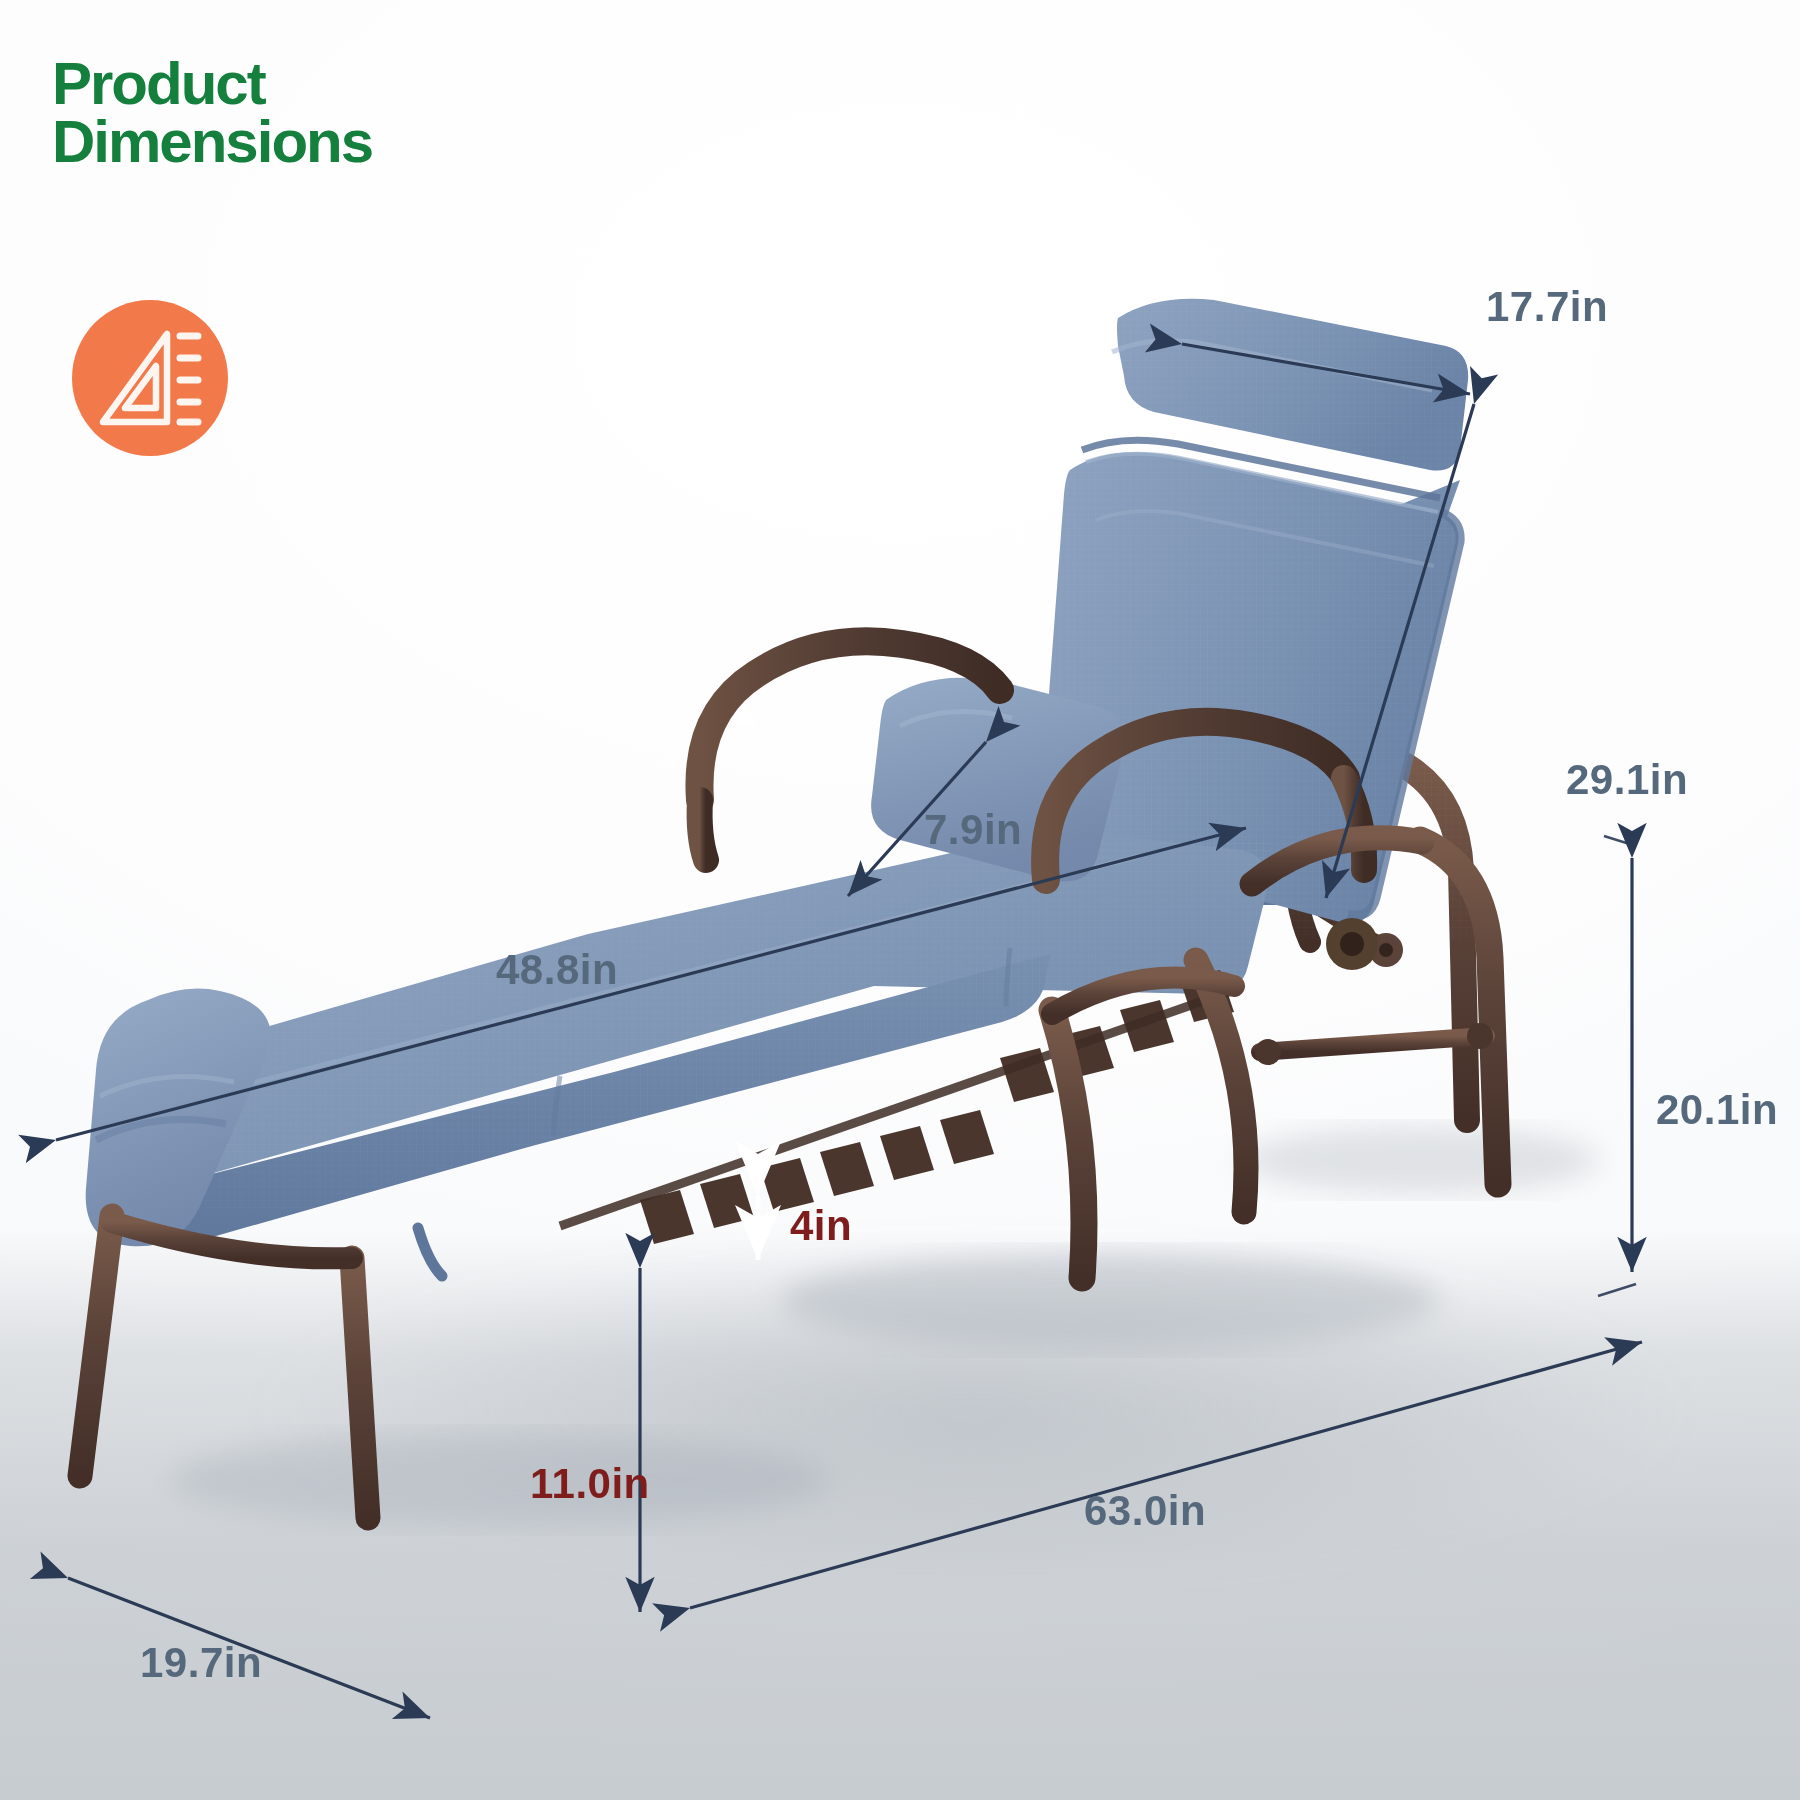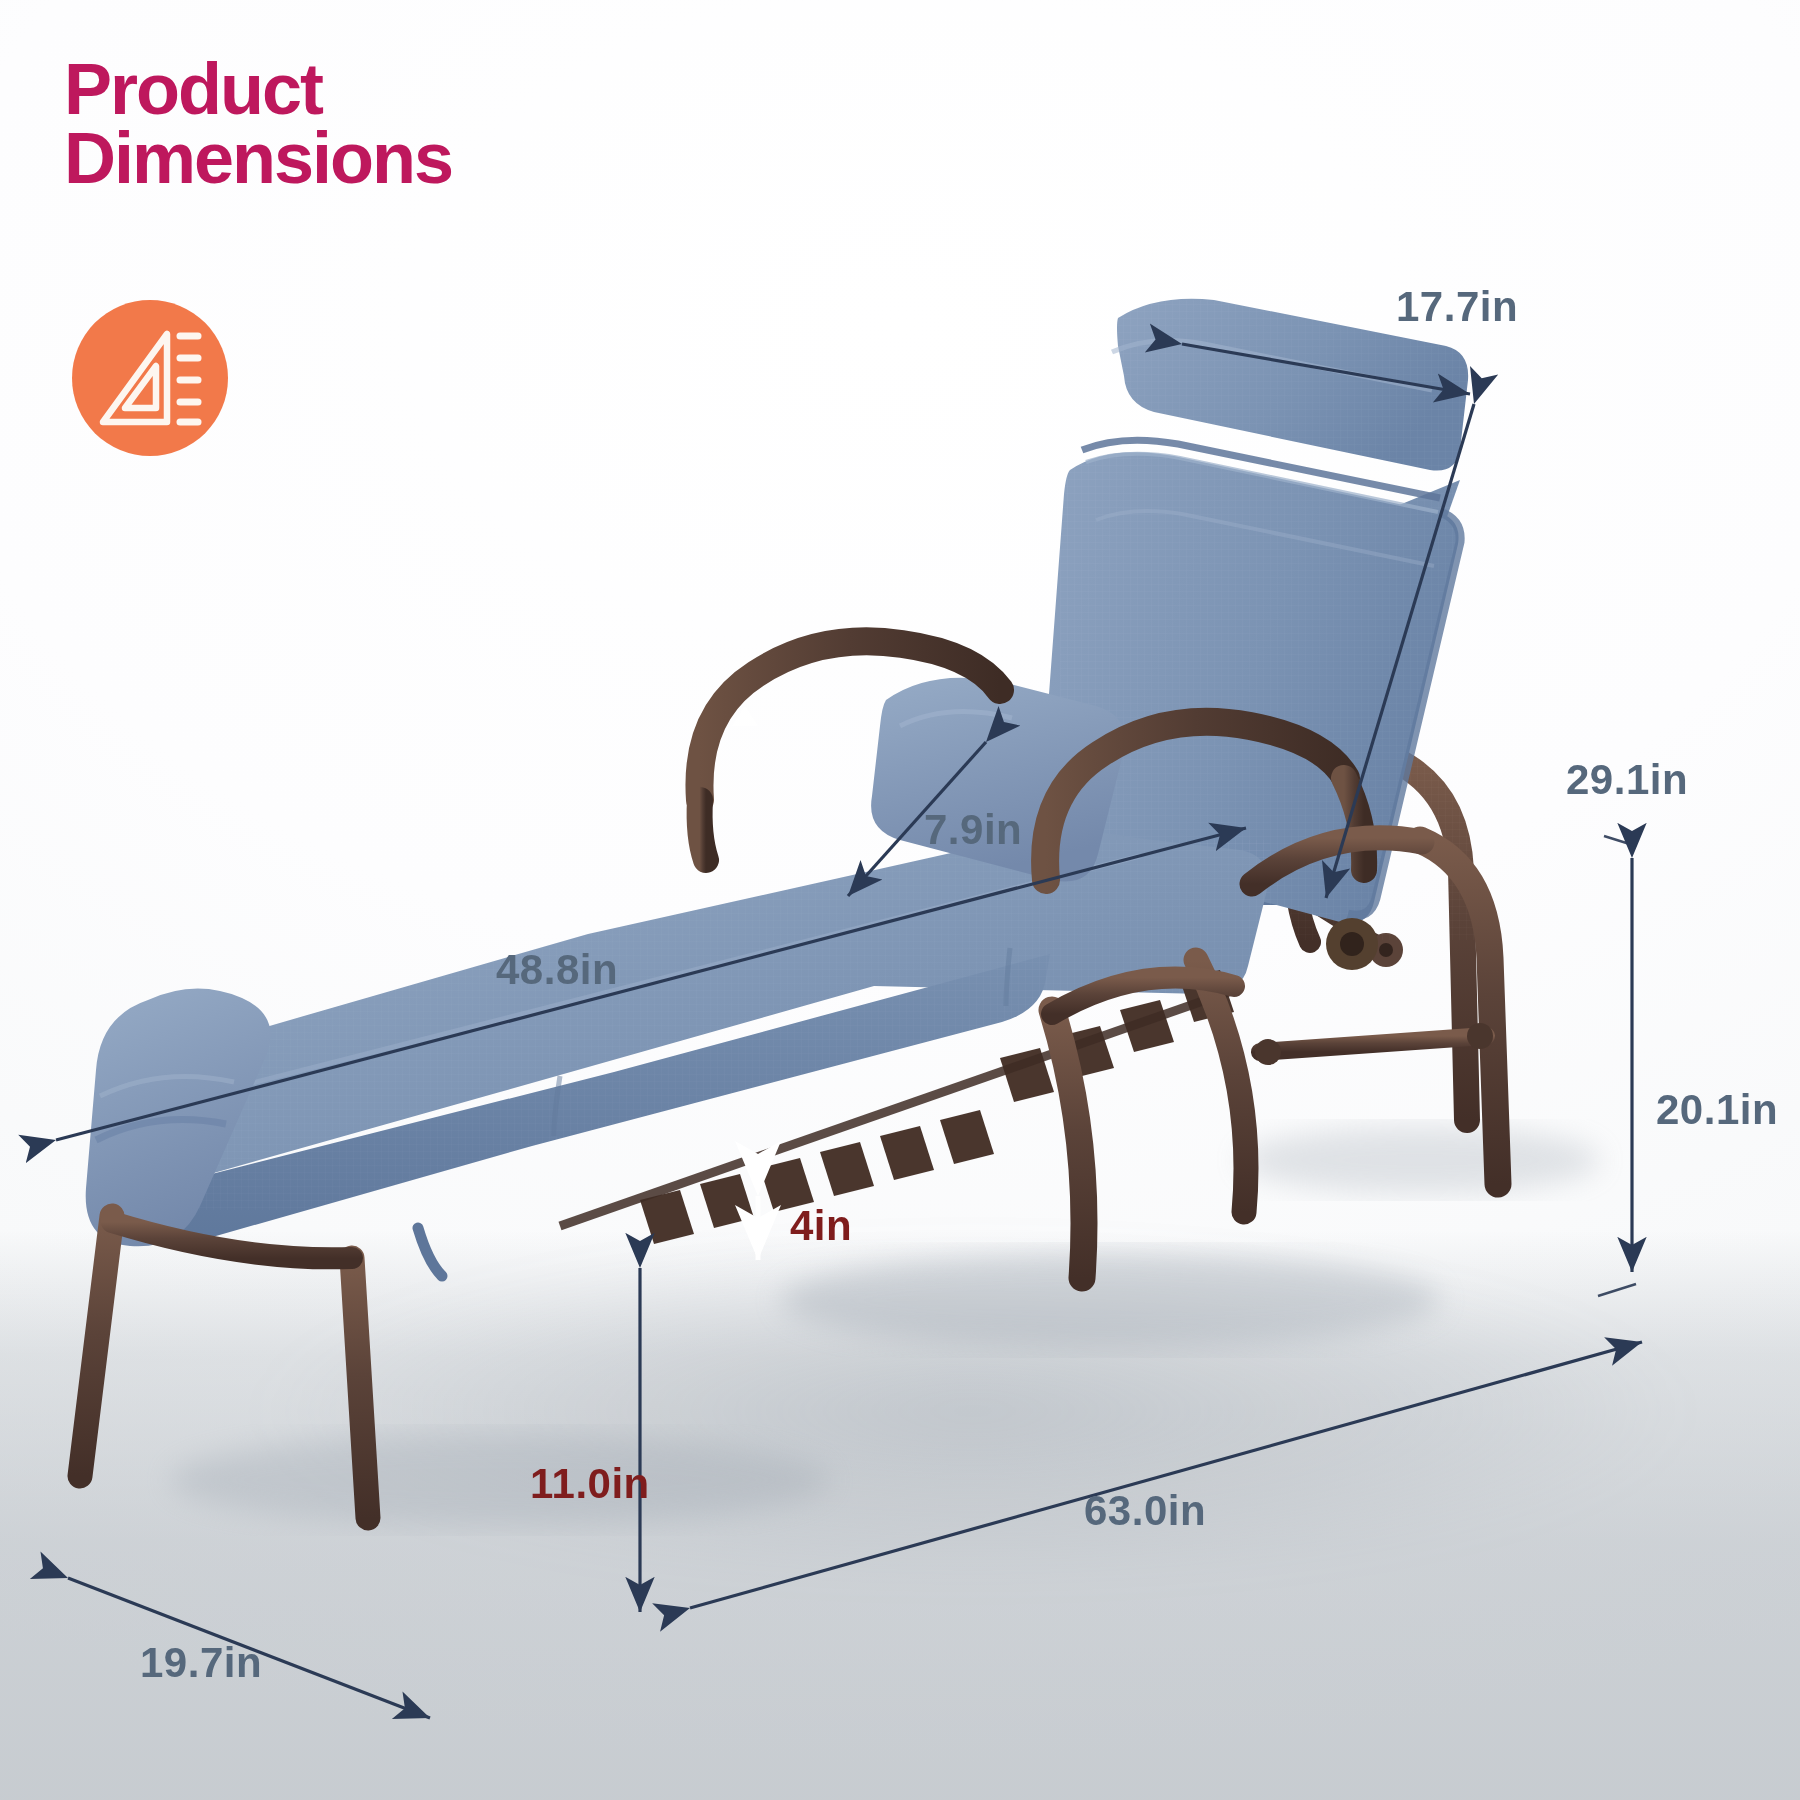--- a/index.html
+++ b/index.html
@@ -22,23 +22,23 @@
     background:linear-gradient(180deg, rgba(170,178,184,0) 0%, rgba(160,168,176,.30) 22%, rgba(150,158,167,.42) 55%, rgba(146,154,163,.46) 100%);
   }
   .floor-soft{
     position:absolute;left:60px;top:1180px;width:1660px;height:420px;
     background:radial-gradient(60% 55% at 55% 55%, rgba(120,130,142,.28) 0%, rgba(120,130,142,0) 72%);
     filter:blur(24px);
   }
 
   
   .title{
-    position:absolute;left:64px;top:55px;width:780px;
-    font-size:72px;line-height:.96;font-weight:bold;letter-spacing:-2px;
-    color:#be185d;
+    position:absolute;left:52px;top:55px;width:780px;
+    font-size:60px;line-height:.96;font-weight:bold;letter-spacing:-2px;
+    color:#15803d;
   }
   .title .l2{display:block;}
 
   .badge{
     position:absolute;left:72px;top:300px;width:156px;height:156px;border-radius:50%;
   }
   .badge svg{display:block;width:100%;height:100%;}
 
   
   .product{position:absolute;left:0;top:0;width:1800px;height:1800px;}
@@ -256,21 +256,21 @@
     </g>
 
     <g stroke="#2B3A55" stroke-width="2.4" opacity=".9">
       <line x1="1636" y1="846" x2="1604" y2="836"></line>
       <line x1="1636" y1="1284" x2="1598" y2="1296"></line>
     </g>
   </svg>
 
   <div class="watermark"></div>
 
-  <div class="dim" style="left:1396px;top:283px;">17.7in</div>
+  <div class="dim" style="left:1486px;top:283px;">17.7in</div>
   <div class="dim" style="left:1566px;top:712px;margin-top:44px;">29.1in</div>
   <div class="dim" style="left:924px;top:806px;">7.9in</div>
   <div class="dim" style="left:484px;top:946px;margin-left:12px;">48.8in</div>
   <div class="dim" style="left:1656px;top:1086px;">20.1in</div>
   <div class="dim white" style="left:790px;top:1202px;">4in</div>
   <div class="dim white" style="left:530px;top:1460px;">11.0in</div>
   <div class="dim" style="left:1084px;top:1487px;">63.0in</div>
   <div class="dim" style="left:140px;top:1639px;">19.7in</div>
 
 </div>

